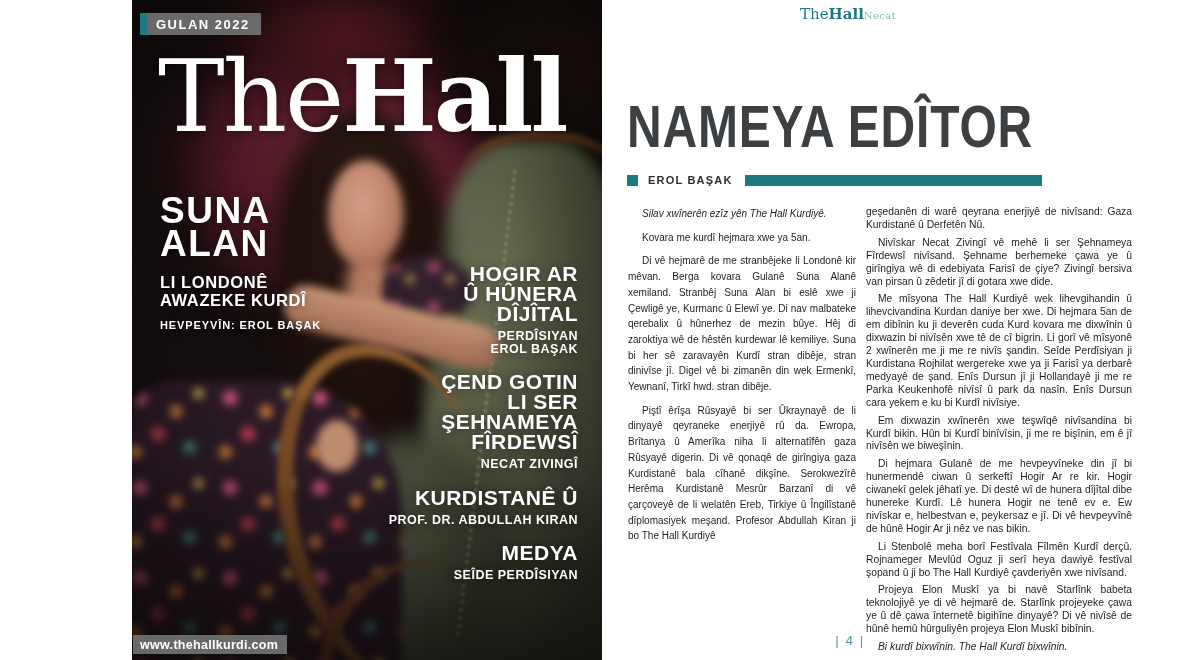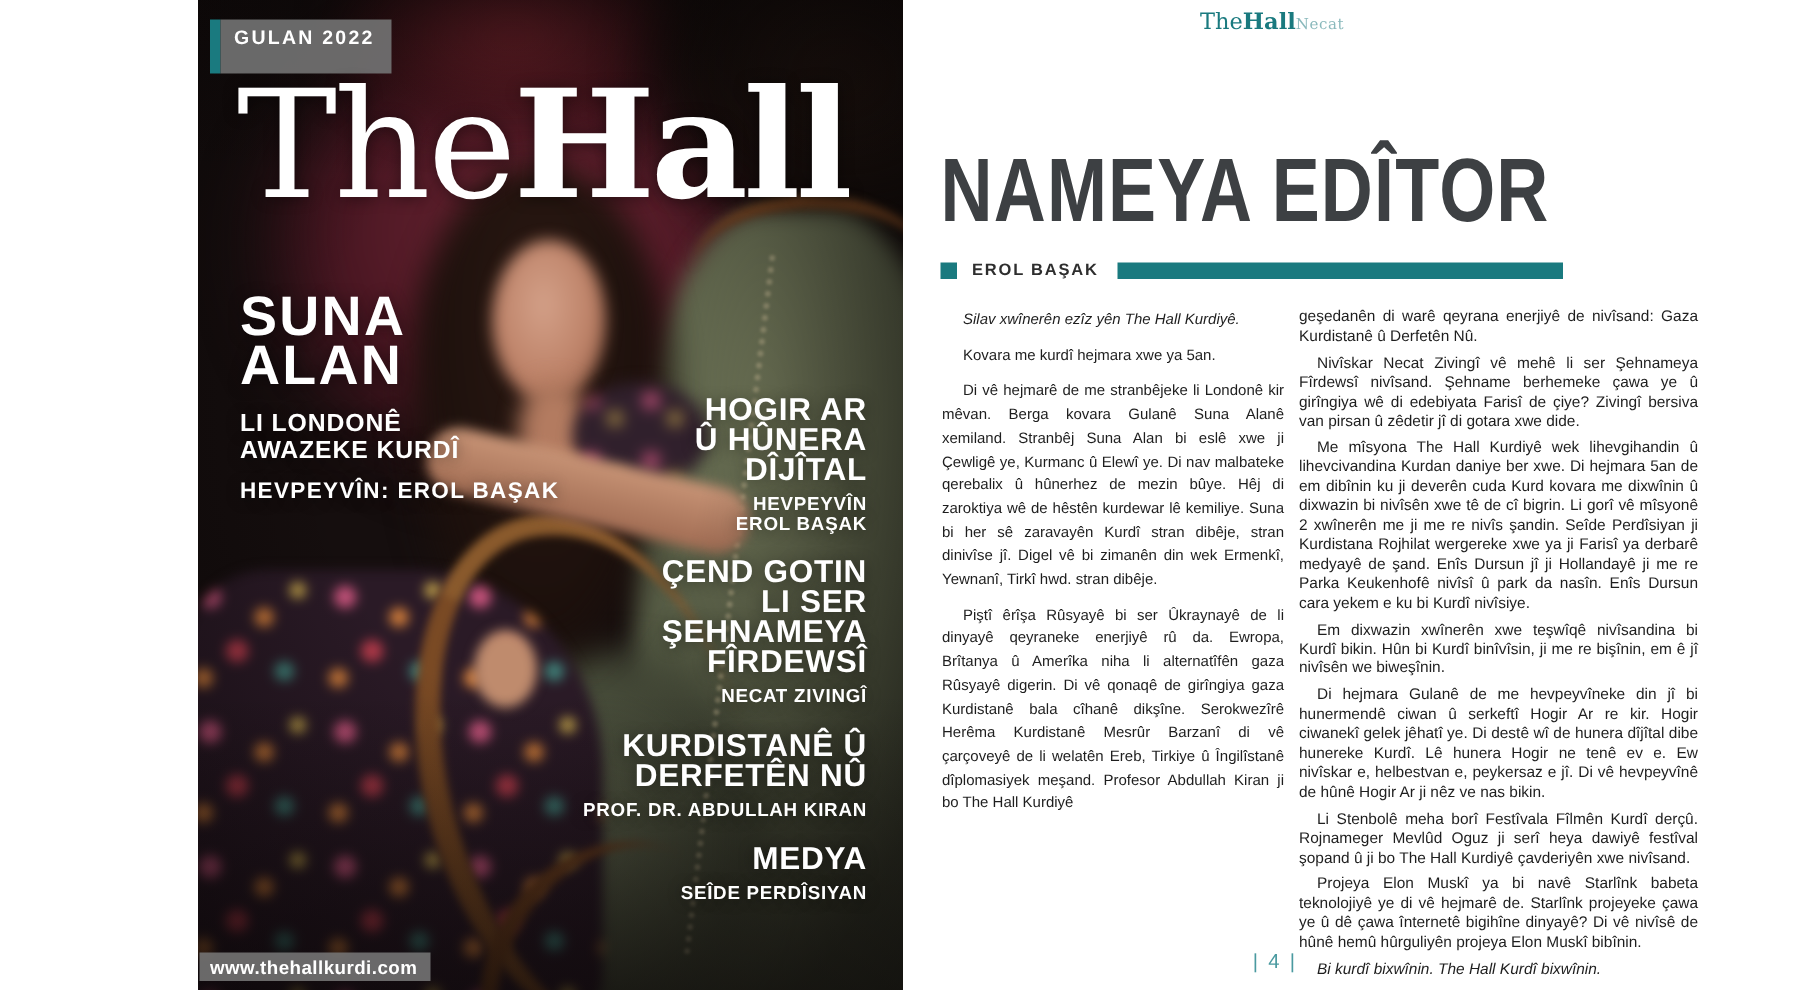--- a/index.html
+++ b/index.html
@@ -67,34 +67,34 @@
            background-size:40px 40px;filter:blur(5px);}
   .ph-vignette{inset:0;background:
            linear-gradient(180deg, rgba(8,5,5,.35) 0%, rgba(8,5,5,0) 18%, rgba(8,5,5,0) 70%, rgba(8,5,5,.5) 100%),
            radial-gradient(ellipse at 45% 42%, rgba(0,0,0,0) 35%, rgba(5,3,3,.52) 88%);}
 
   .cover-text{color:#ffffff;text-shadow:0 1px 10px rgba(0,0,0,.45);}
 
   .issue-badge{position:absolute;left:8px;top:13px;display:flex;z-index:6;}
   .issue-accent{width:7px;background:#1a7a7f;}
   .issue-label{background:rgba(112,112,112,.94);color:#fff;font-size:13px;font-weight:800;
-               letter-spacing:1.5px;padding:4px 11px 17px 9px;line-height:15px;}
+               letter-spacing:1.5px;padding:4px 11px 3px 9px;line-height:15px;}
 
   .masthead{position:absolute;left:26px;right:30px;top:48px;z-index:6;}
   .edition{text-align:right;font-family:"DejaVu Serif",serif;font-size:15px;
            letter-spacing:3px;font-weight:600;}
   .logoline{white-space:nowrap;font-family:"DejaVu Serif",serif;font-size:100px;
             line-height:92px;margin-top:2px;letter-spacing:-2px;}
   .logo-the{font-weight:400;}
   .logo-hall{font-weight:800;letter-spacing:-3px;}
 
   .feature{position:absolute;left:28px;top:194px;z-index:6;}
   .feature-title{font-size:37px;font-weight:800;line-height:33px;letter-spacing:1.5px;}
   .feature-sub{margin-top:14px;font-size:16.5px;font-weight:800;line-height:17.5px;letter-spacing:.6px;}
-  .feature-byline{margin-top:10px;font-size:15px;font-weight:700;letter-spacing:.9px;}
+  .feature-byline{margin-top:10px;font-size:11px;font-weight:700;letter-spacing:.9px;}
 
   .toc{position:absolute;right:24px;top:264px;z-index:6;text-align:right;}
   .toc-item{margin-bottom:17px;}
   .toc-title{font-size:21px;font-weight:800;line-height:20px;letter-spacing:.5px;}
   .toc-credit{font-size:12.5px;font-weight:700;line-height:12.5px;letter-spacing:.5px;margin-top:6px;}
 
   .website-badge{position:absolute;left:1px;bottom:6px;display:flex;z-index:6;flex-direction:column;}
   .website-accent{width:6px;background:#1a7a7f;}
   .website-label{background:rgba(118,118,118,.88);color:#fff;font-size:12.5px;font-weight:700;
                  padding:3px 9px 2px 7px;letter-spacing:.3px;line-height:14px;}
@@ -175,39 +175,38 @@
     </div>
 
     <div class="toc cover-text">
       <div class="toc-item">
         <div class="toc-title">
           <div>HOGIR AR</div>
           <div>Û HÛNERA</div>
           <div>DÎJÎTAL</div>
         </div>
         <div class="toc-credit">
-          <div>HEVPEYVÎN</div>
+          <div>PERDÎSIYAN</div>
           <div>EROL BAŞAK</div>
         </div>
       </div>
       <div class="toc-item">
         <div class="toc-title">
           <div>ÇEND GOTIN</div>
           <div>LI SER</div>
           <div>ŞEHNAMEYA</div>
           <div>FÎRDEWSÎ</div>
         </div>
         <div class="toc-credit">
           <div>NECAT ZIVINGÎ</div>
         </div>
       </div>
       <div class="toc-item">
         <div class="toc-title">
           <div>KURDISTANÊ Û</div>
-          <div>DERFETÊN NÛ</div>
         </div>
         <div class="toc-credit">
           <div>PROF. DR. ABDULLAH KIRAN</div>
         </div>
       </div>
       <div class="toc-item">
         <div class="toc-title">
           <div>MEDYA</div>
         </div>
         <div class="toc-credit">

